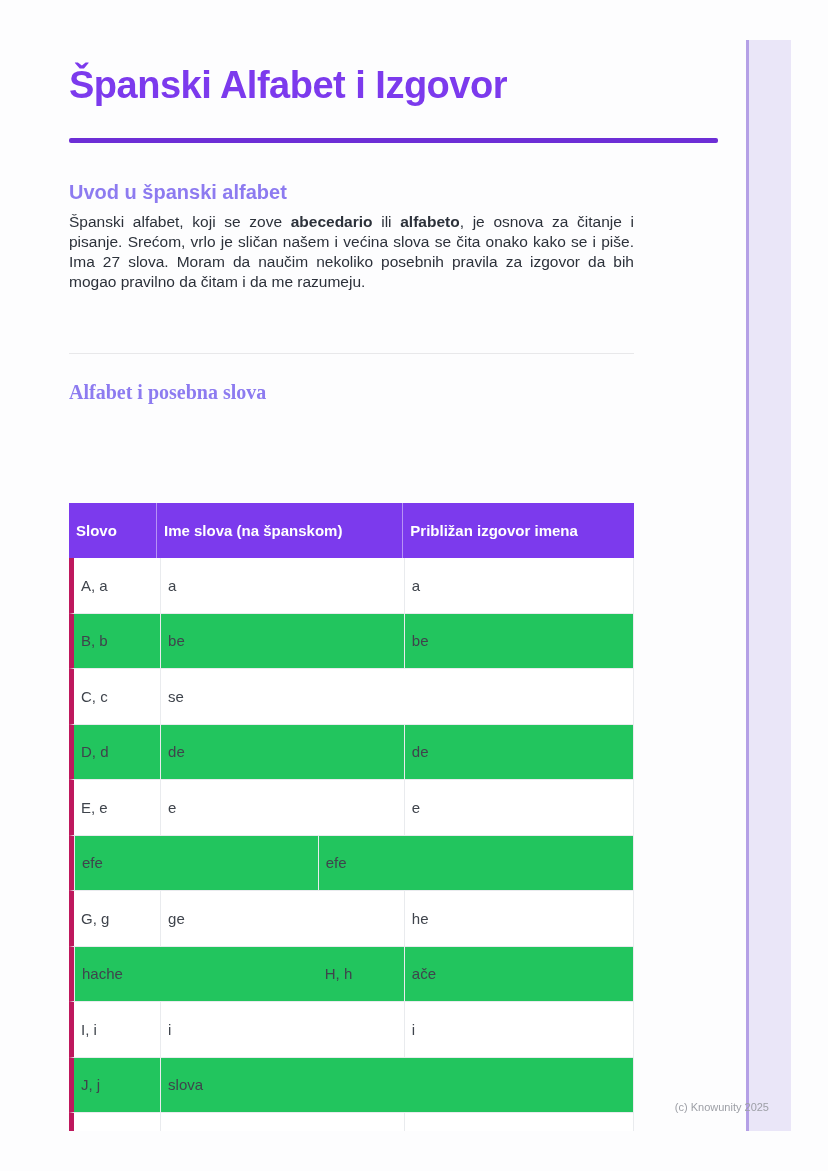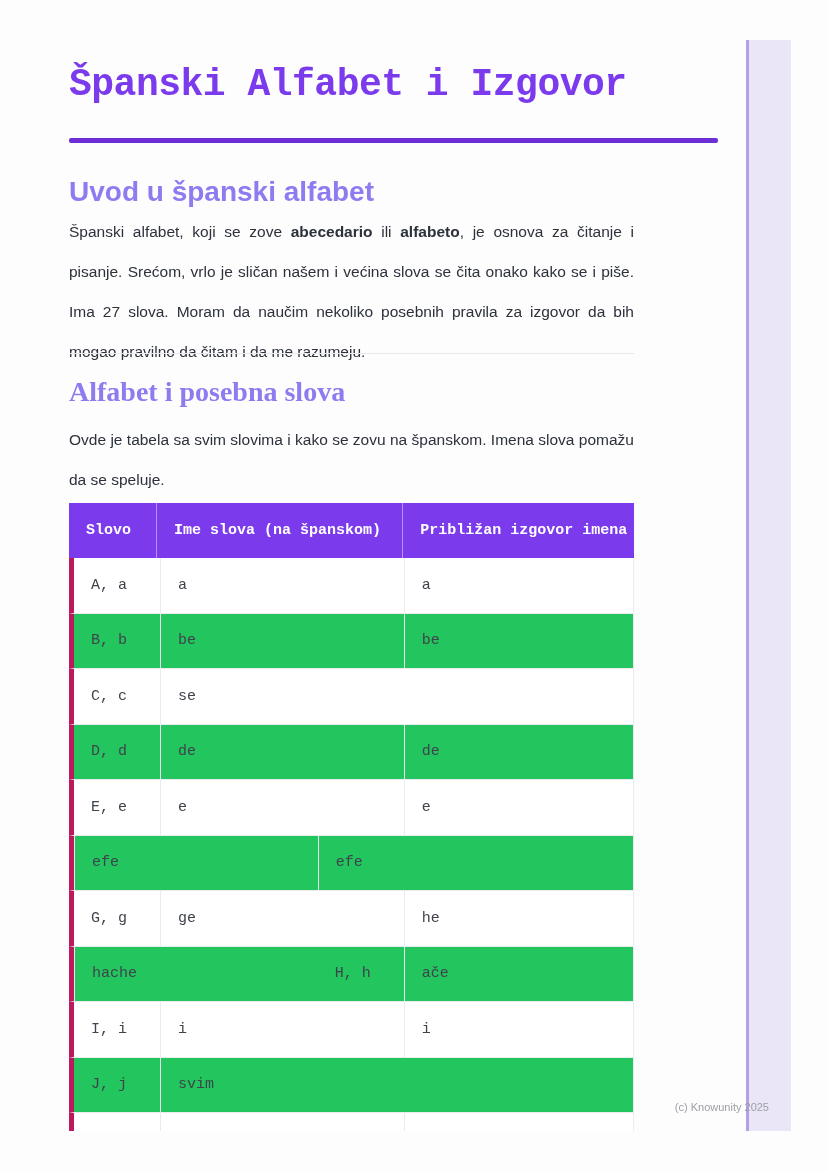--- a/index.html
+++ b/index.html
@@ -30,52 +30,51 @@
     position: absolute;
     left: 69px;
     top: 62px;
     width: 660px;
     margin: 0;
     font-size: 38px;
     line-height: 46px;
     font-weight: 700;
     letter-spacing: -0.5px;
     color: #7c3aed;
-    font-family: Liberation Mono, monospace;
   }
   .title-rule {
     position: absolute;
     left: 69px;
     top: 138px;
     width: 649px;
     height: 5px;
     background: #6d2ed6;
     border-radius: 2px;
   }
 
   .section-heading {
     position: absolute;
     left: 69px;
     width: 565px;
     margin: 0;
-    font-size: 28px;
+    font-size: 20px;
     line-height: 32px;
     font-weight: 700;
     color: #8d7bf0;
   }
   .heading-intro { top: 176px; }
   .heading-alphabet { top: 376px; font-family: Liberation Serif, serif; }
 
   .body-par {
     position: absolute;
     left: 69px;
     width: 565px;
     margin: 0;
     font-size: 15.5px;
-    line-height: 40px;
+    line-height: 20px;
     text-align: justify;
     color: #2c313a;
   }
   .par-intro { top: 212px; }
   .par-alphabet { top: 420px; }
   .body-par b { font-weight: 700; }
 
   .divider {
     position: absolute;
     left: 69px;
@@ -113,26 +112,25 @@
     border-left: 5px solid #be185d;
     border-right: 1px solid #e9ebee;
     border-bottom: 1px solid #e9ebee;
     box-sizing: border-box;
   }
   .t-row--alt { background: #22c55e; }
   .t-row--partial { height: 18px; border-bottom: none; background: #ffffff; }
   .t-cell {
     display: flex;
     align-items: center;
-    padding-left: 17px;
+    padding-left: 7px;
     box-sizing: border-box;
     color: #3f444c;
     overflow: hidden;
     white-space: nowrap;
-    font-family: Liberation Mono, monospace;
   }
   .t-row .c2, .t-row .c3 { border-left: 1px solid #e9ebee; }
   .c1 { width: 15.4%; }
   .c2 { width: 43.6%; }
   .c3 { width: 41%; }
 
   .footer-note {
     position: absolute;
     right: 59px;
     top: 1101px;
@@ -150,21 +148,20 @@
   <div class="title-rule"></div>
 
   <h2 class="section-heading heading-intro">Uvod u španski alfabet</h2>
 
   <p class="body-par par-intro"><span>Španski alfabet, koji se zove </span><b>abecedario</b><span> ili </span><b>alfabeto</b><span>, je osnova za čitanje i pisanje. Srećom, vrlo je sličan našem i većina slova se čita onako kako se i piše. Ima 27 slova. Moram da naučim nekoliko posebnih pravila za izgovor da bih mogao pravilno da čitam i da me razumeju.</span></p>
 
   <div class="divider"></div>
 
   <h2 class="section-heading heading-alphabet">Alfabet i posebna slova</h2>
 
-  <p class="body-par par-alphabet">Ovde je tabela sa svim slovima i kako se zovu na španskom. Imena slova pomažu da se speluje.</p>
 
   <div class="a-table">
     <div class="t-header">
       <div class="t-cell c1">Slovo</div>
       <div class="t-cell c2">Ime slova (na španskom)</div>
       <div class="t-cell c3">Približan izgovor imena</div>
     </div>
 
     <div class="t-row">
       <div class="t-cell c1">A, a</div>
@@ -204,21 +201,21 @@
       <div class="t-cell c1">H, h</div>
       <div class="t-cell c3">ače</div>
     </div>
     <div class="t-row">
       <div class="t-cell c1">I, i</div>
       <div class="t-cell c2">i</div>
       <div class="t-cell c3">i</div>
     </div>
     <div class="t-row t-row--alt">
       <div class="t-cell c1">J, j</div>
-      <div class="t-cell c3">svim</div>
+      <div class="t-cell c3">slova</div>
     </div>
     <div class="t-row t-row--partial">
       <div class="t-cell c1"></div>
       <div class="t-cell c2"></div>
       <div class="t-cell c3"></div>
     </div>
   </div>
 
   <div class="side-bar"></div>
   <div class="footer-note">(c) Knowunity 2025</div>

